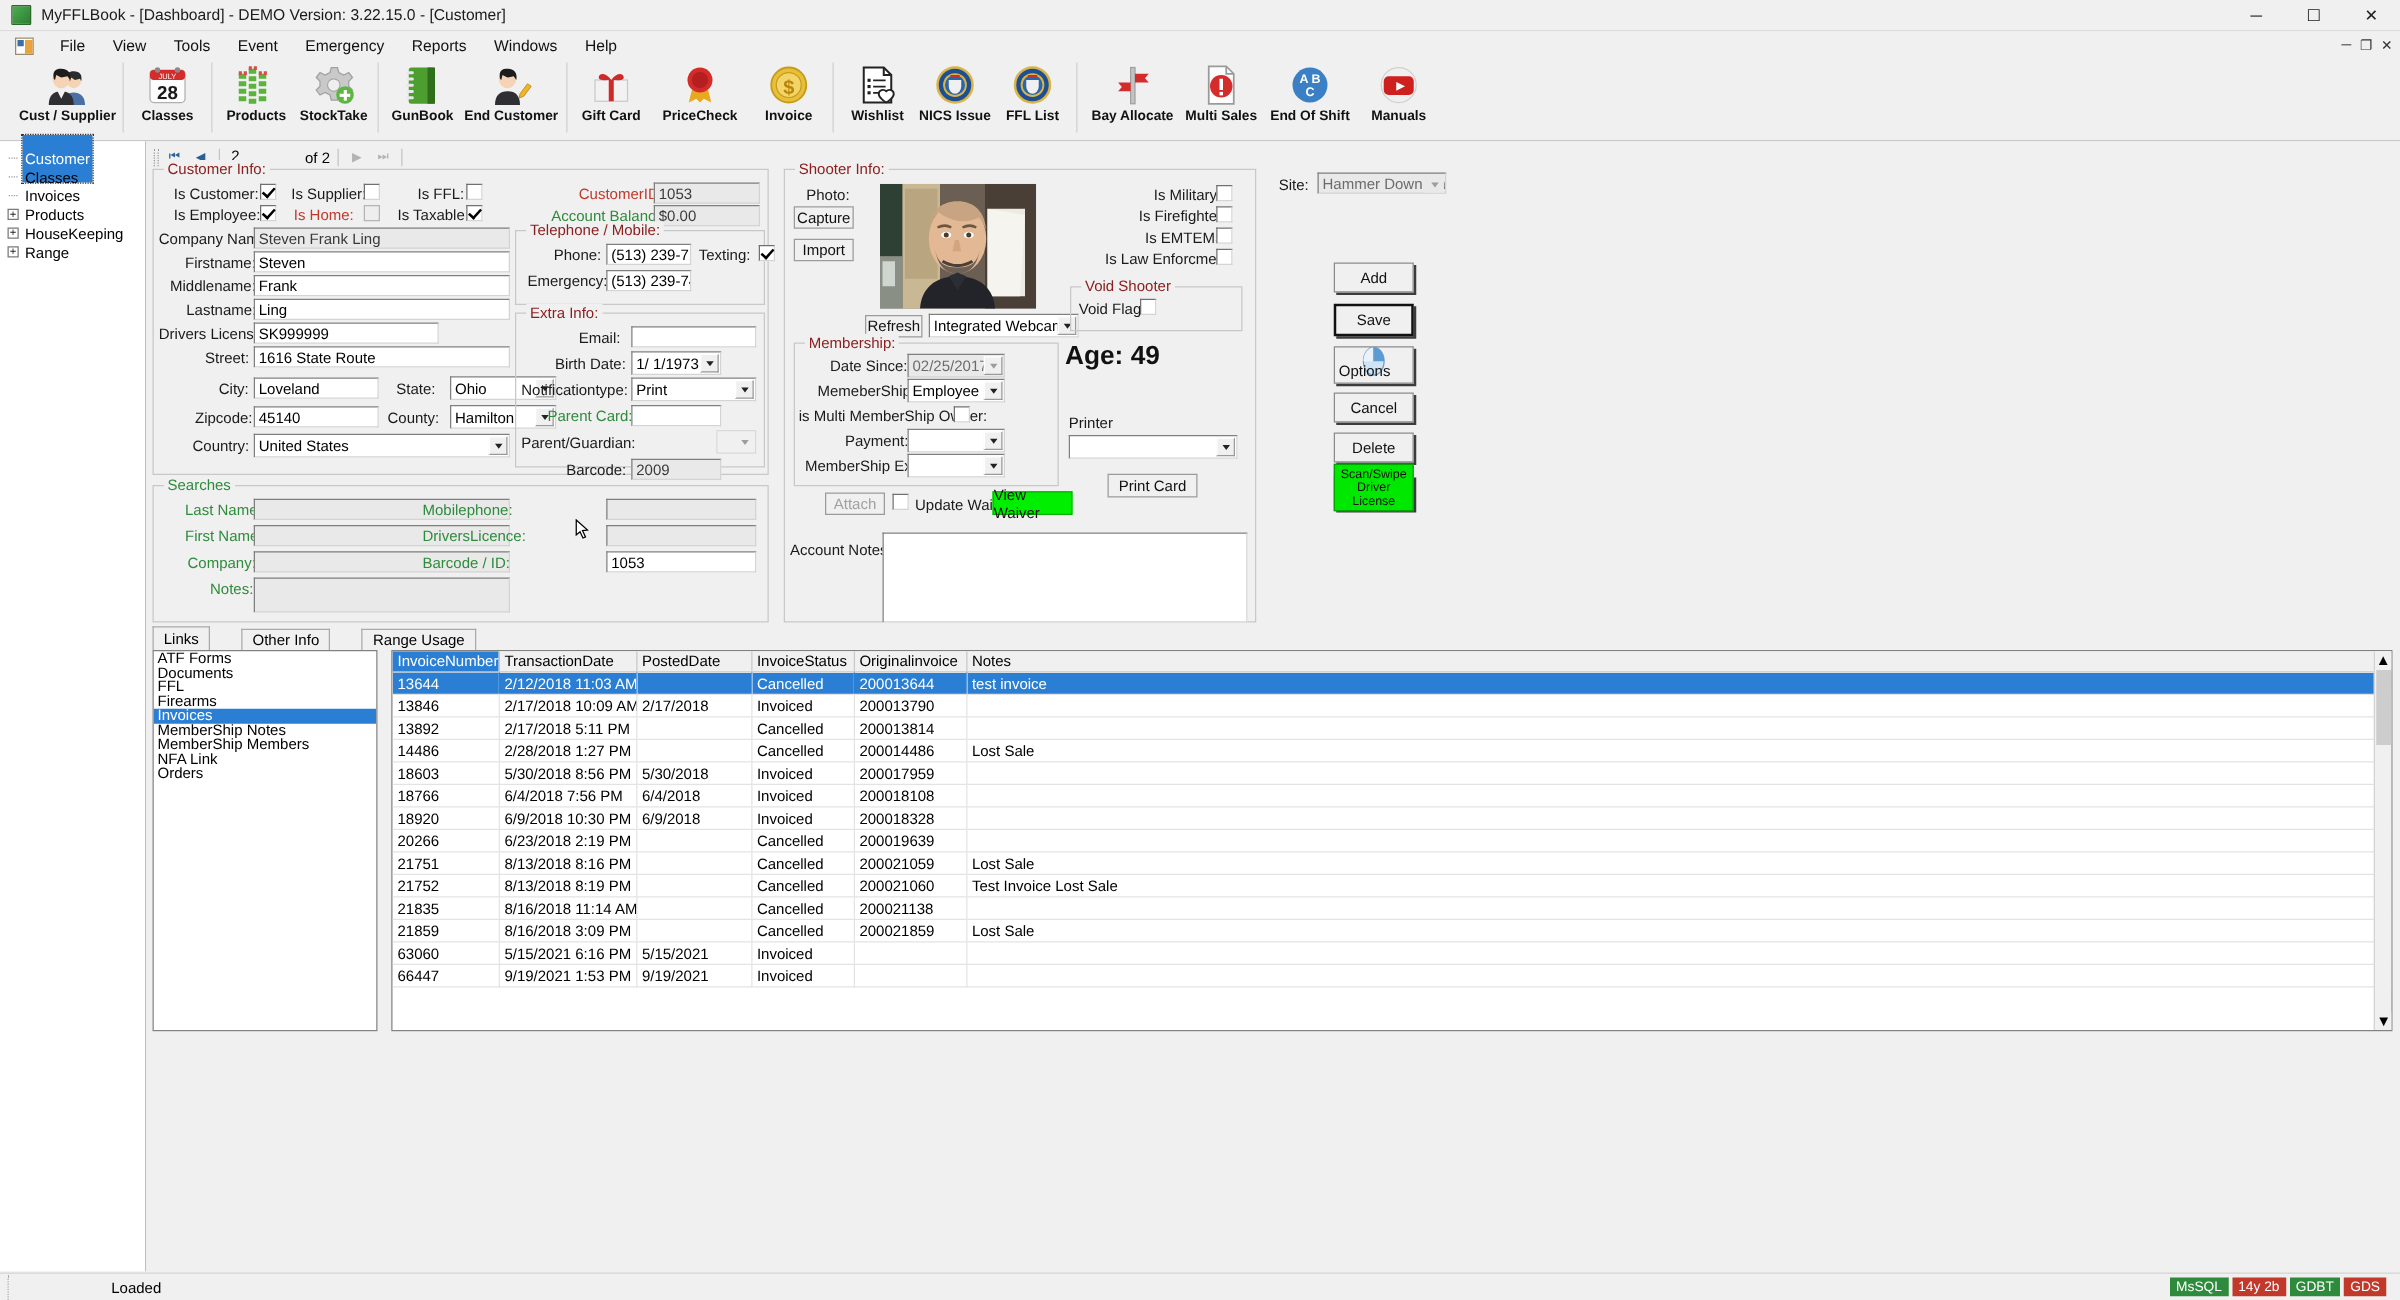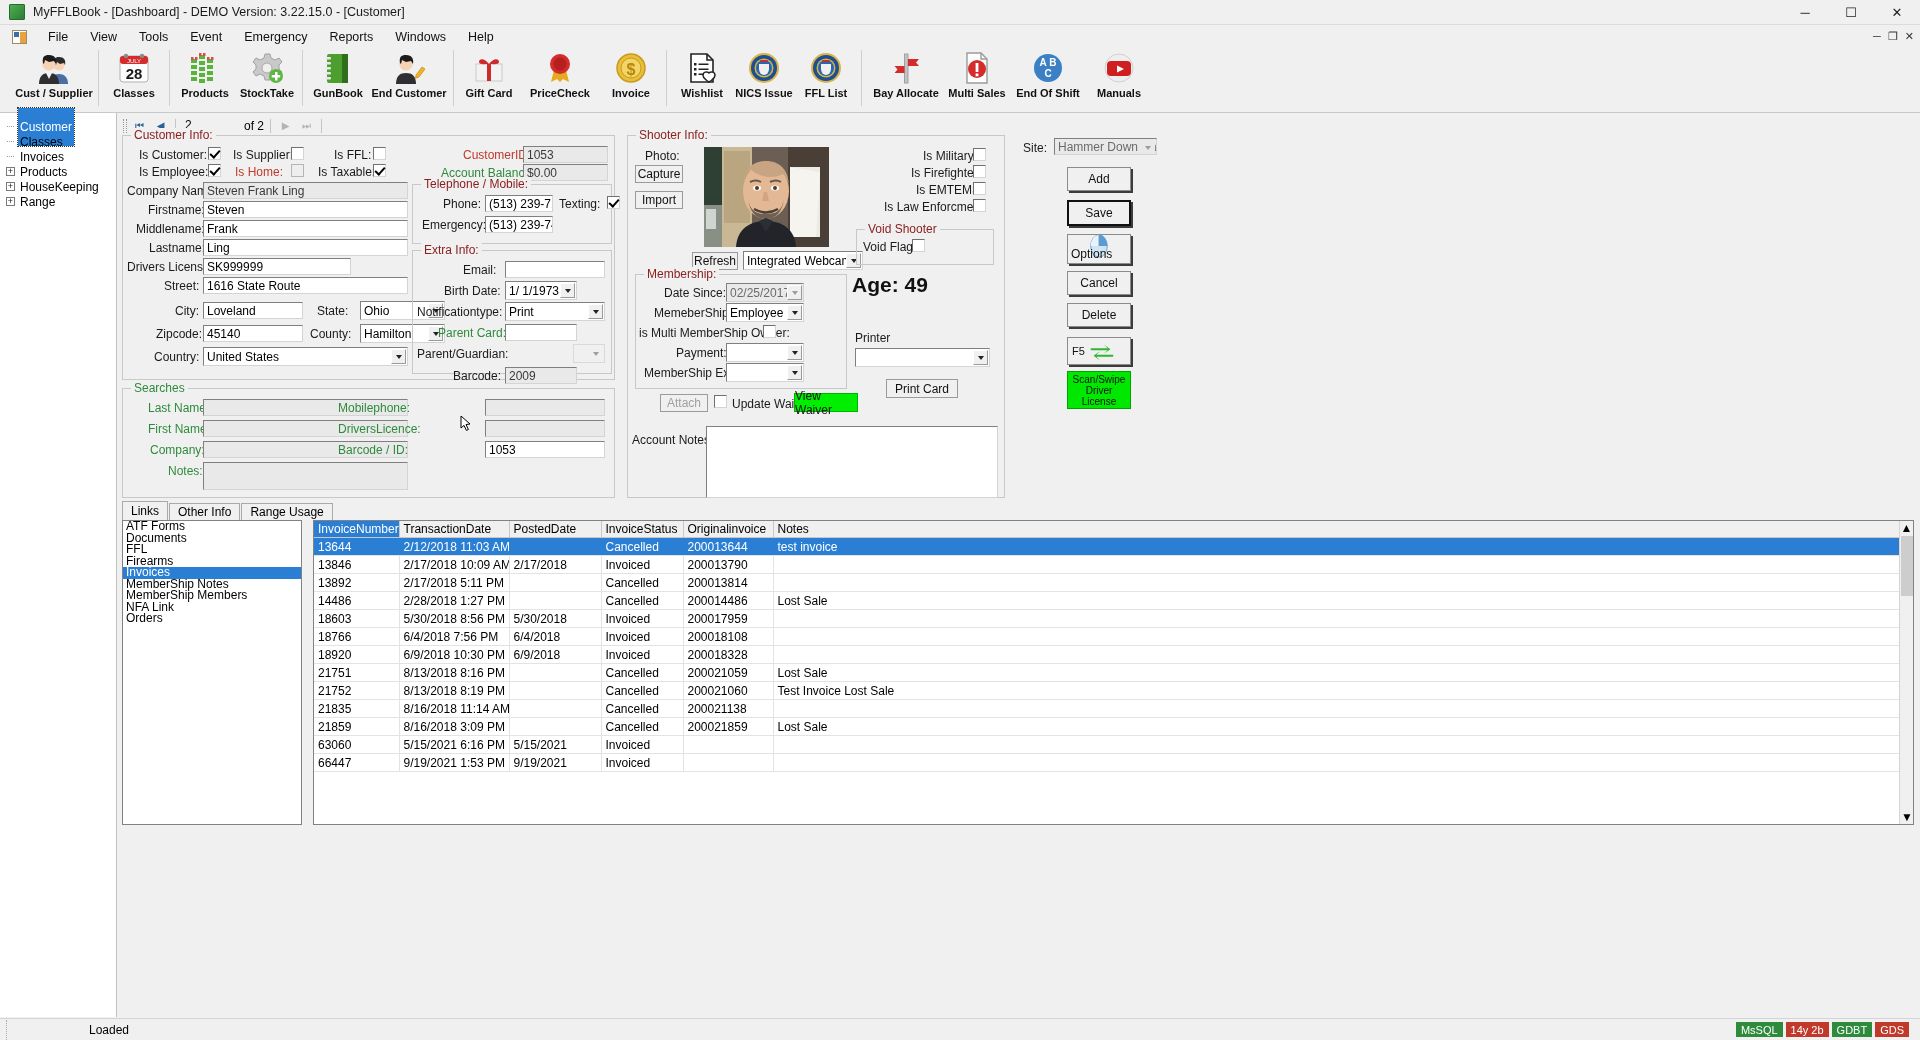--- a/index.html
+++ b/index.html
@@ -139,25 +139,25 @@
     border-top:4px solid #222;
   }
   .dd.ro{ background:#e9e9e9; color:#6b6b6b;}
   .dd.ro .arrow::after{ border-top-color:#9d9d9d; }
   .btn{
     position:absolute; background:#f0f0f0; border:1px solid #9b9b9b;
     font-size:12px; display:flex; align-items:center; justify-content:center;
     color:#111; cursor:default;
   }
   .btn.dis{ color:#a0a0a0; }
-  .btn.shadow{ box-shadow:2px 2px 0 #3c3c3c; border-color:#8b8b8b;}
+  .btn.shadow{ box-shadow:2px 2px 0 #3c3c3c; border-color:#8b8b8b;margin-top:43px;}
   .btn.default{ border:2px solid #111; }
 
   
-  .tabstrip{ position:absolute; display:flex; align-items:flex-end; }
+  .tabstrip{ position:absolute; display:flex; align-items:flex-end;gap:24px; }
   .tab{
     height:17px; padding:0 8px; font-size:12px; background:#f0f0f0;
     border:1px solid #a9a9a9; border-bottom:none; display:flex;align-items:center;
     margin-right:1px; cursor:default;
   }
   .tab.active{ background:#f0f0f0; height:19px; font-weight:normal;}
   .linkslist{
     position:absolute; background:#fff; border:1px solid #828282;
     font-size:12px; overflow:hidden;
   }
@@ -851,20 +851,28 @@
             </tr>
             <tr>
               <td>18920</td>
               <td>6/9/2018 10:30 PM</td>
               <td>6/9/2018</td>
               <td>Invoiced</td>
               <td>200018328</td>
               <td></td>
             </tr>
             <tr>
+              <td>20266</td>
+              <td>6/23/2018 2:19 PM</td>
+              <td></td>
+              <td>Cancelled</td>
+              <td>200019639</td>
+              <td></td>
+            </tr>
+            <tr>
               <td>21751</td>
               <td>8/13/2018 8:16 PM</td>
               <td></td>
               <td>Cancelled</td>
               <td>200021059</td>
               <td>Lost Sale</td>
             </tr>
             <tr>
               <td>21752</td>
               <td>8/13/2018 8:19 PM</td>

